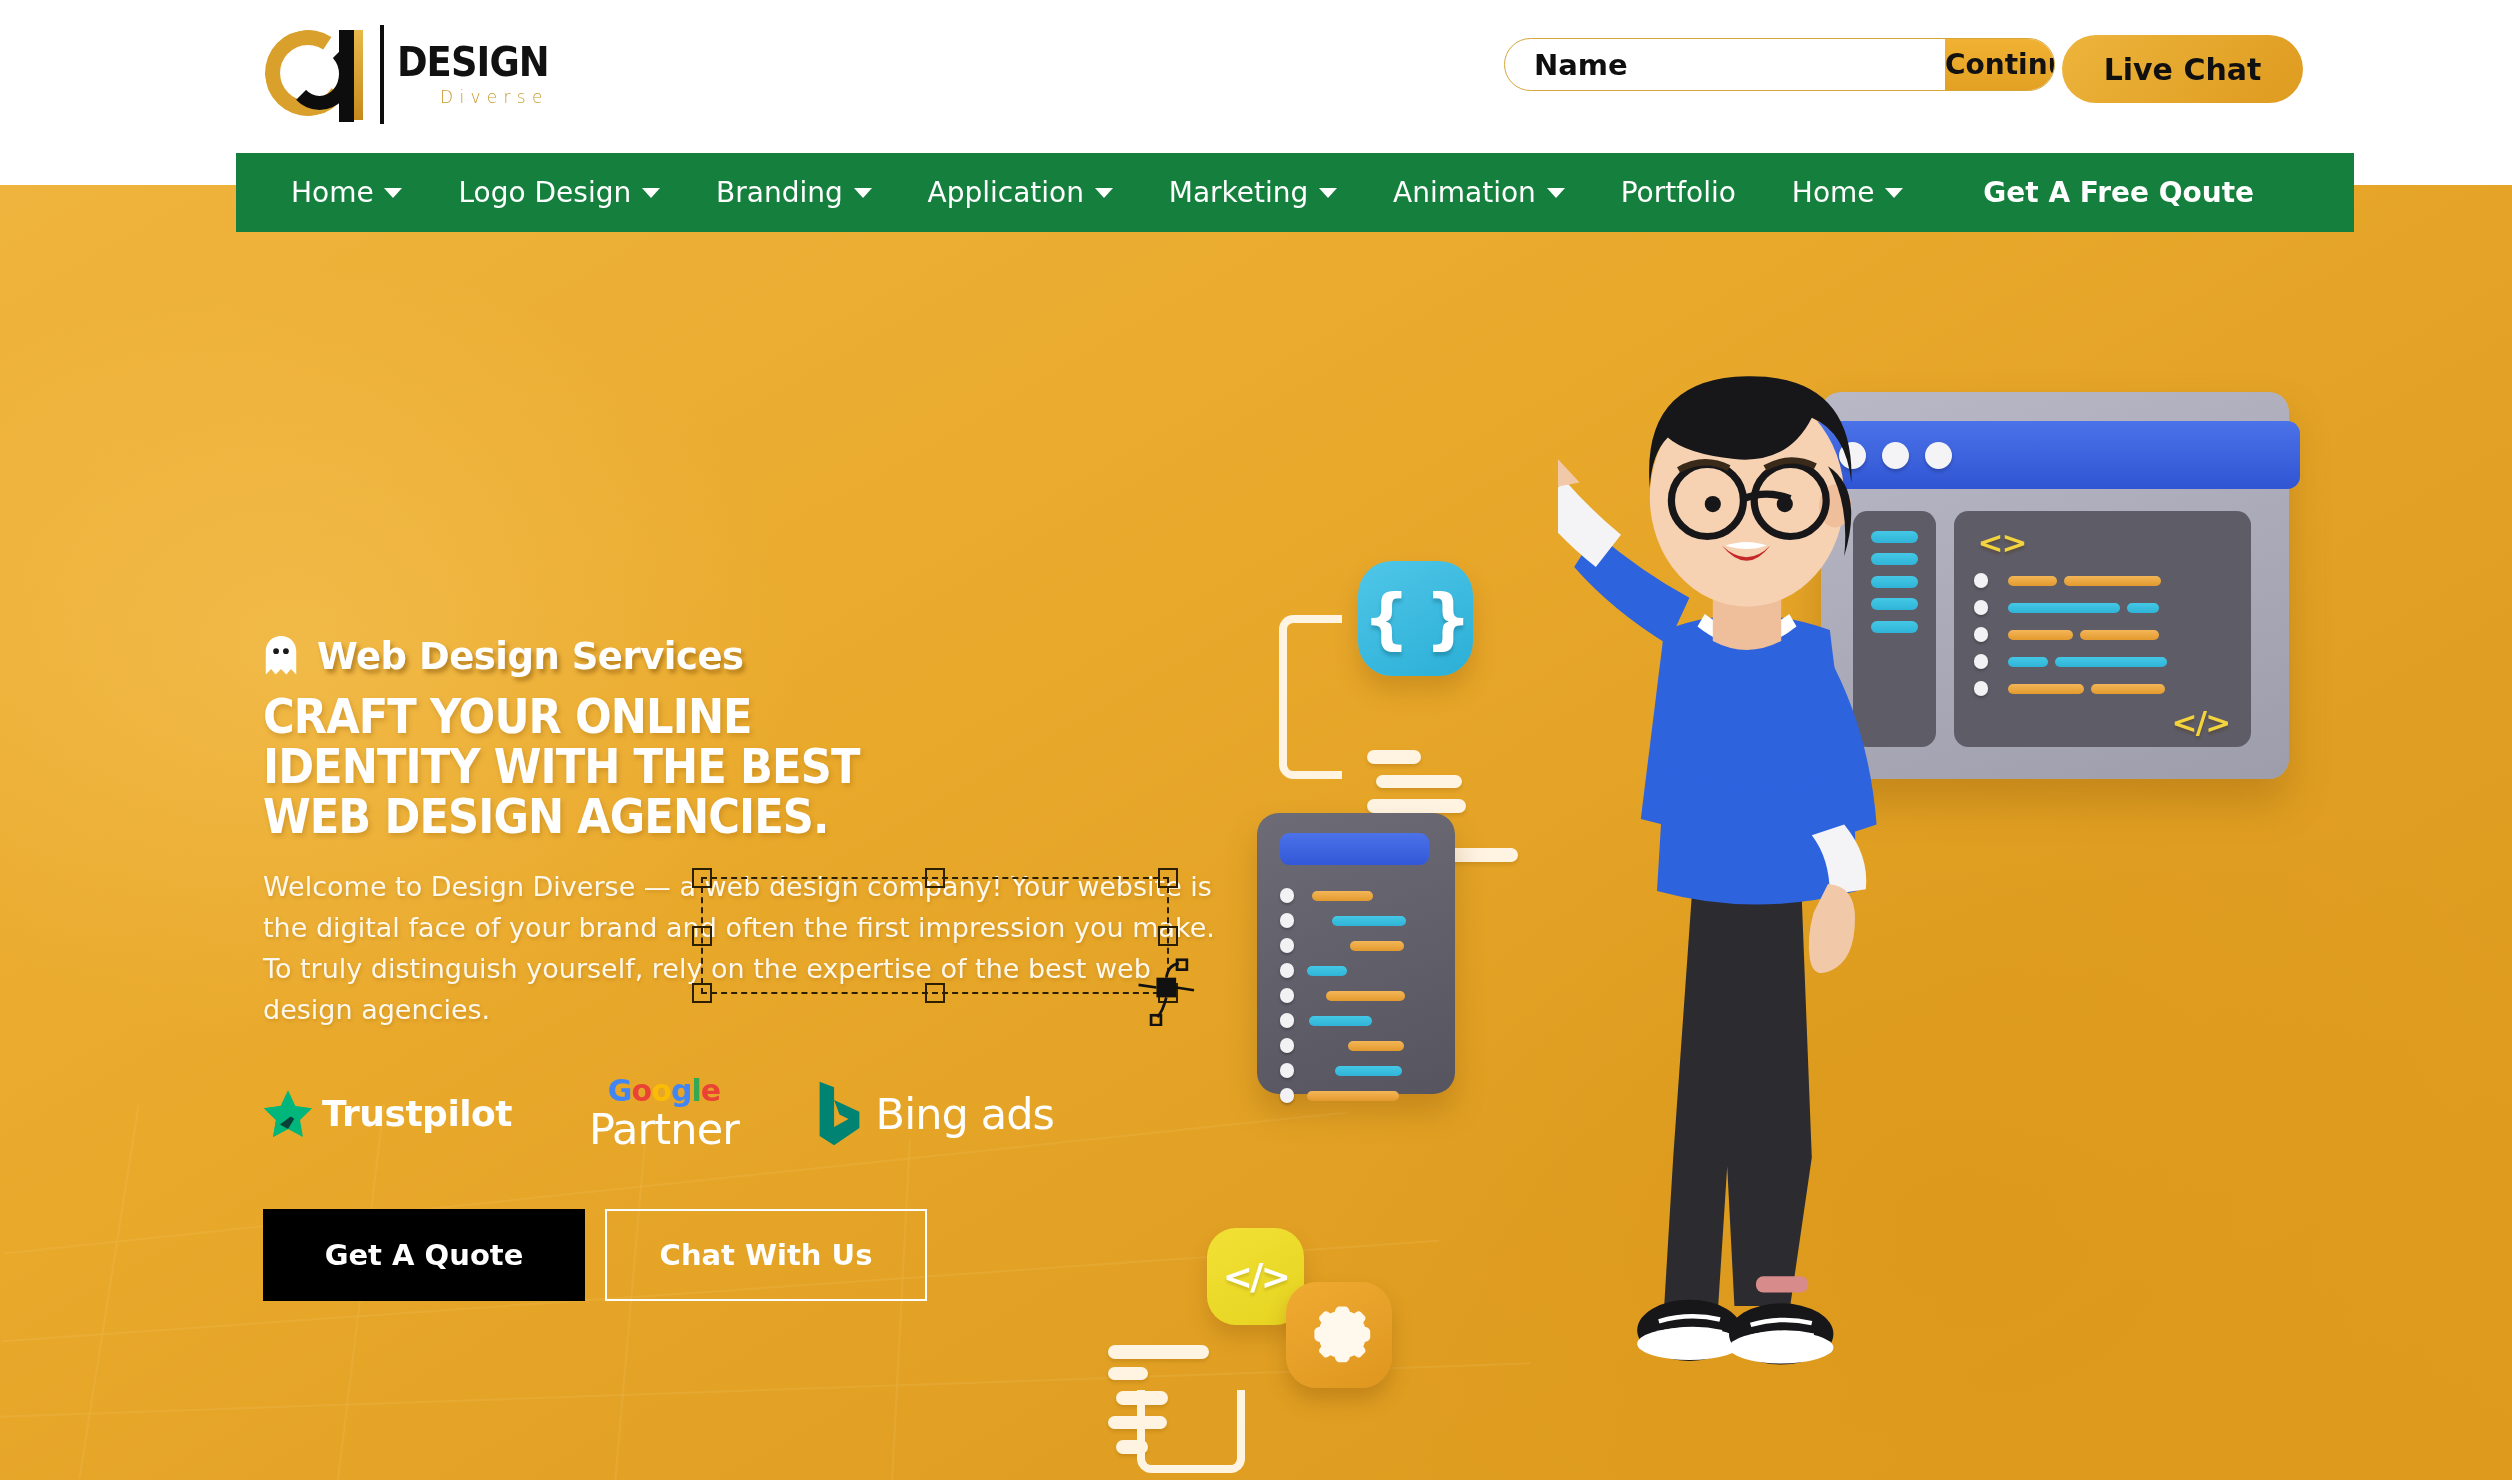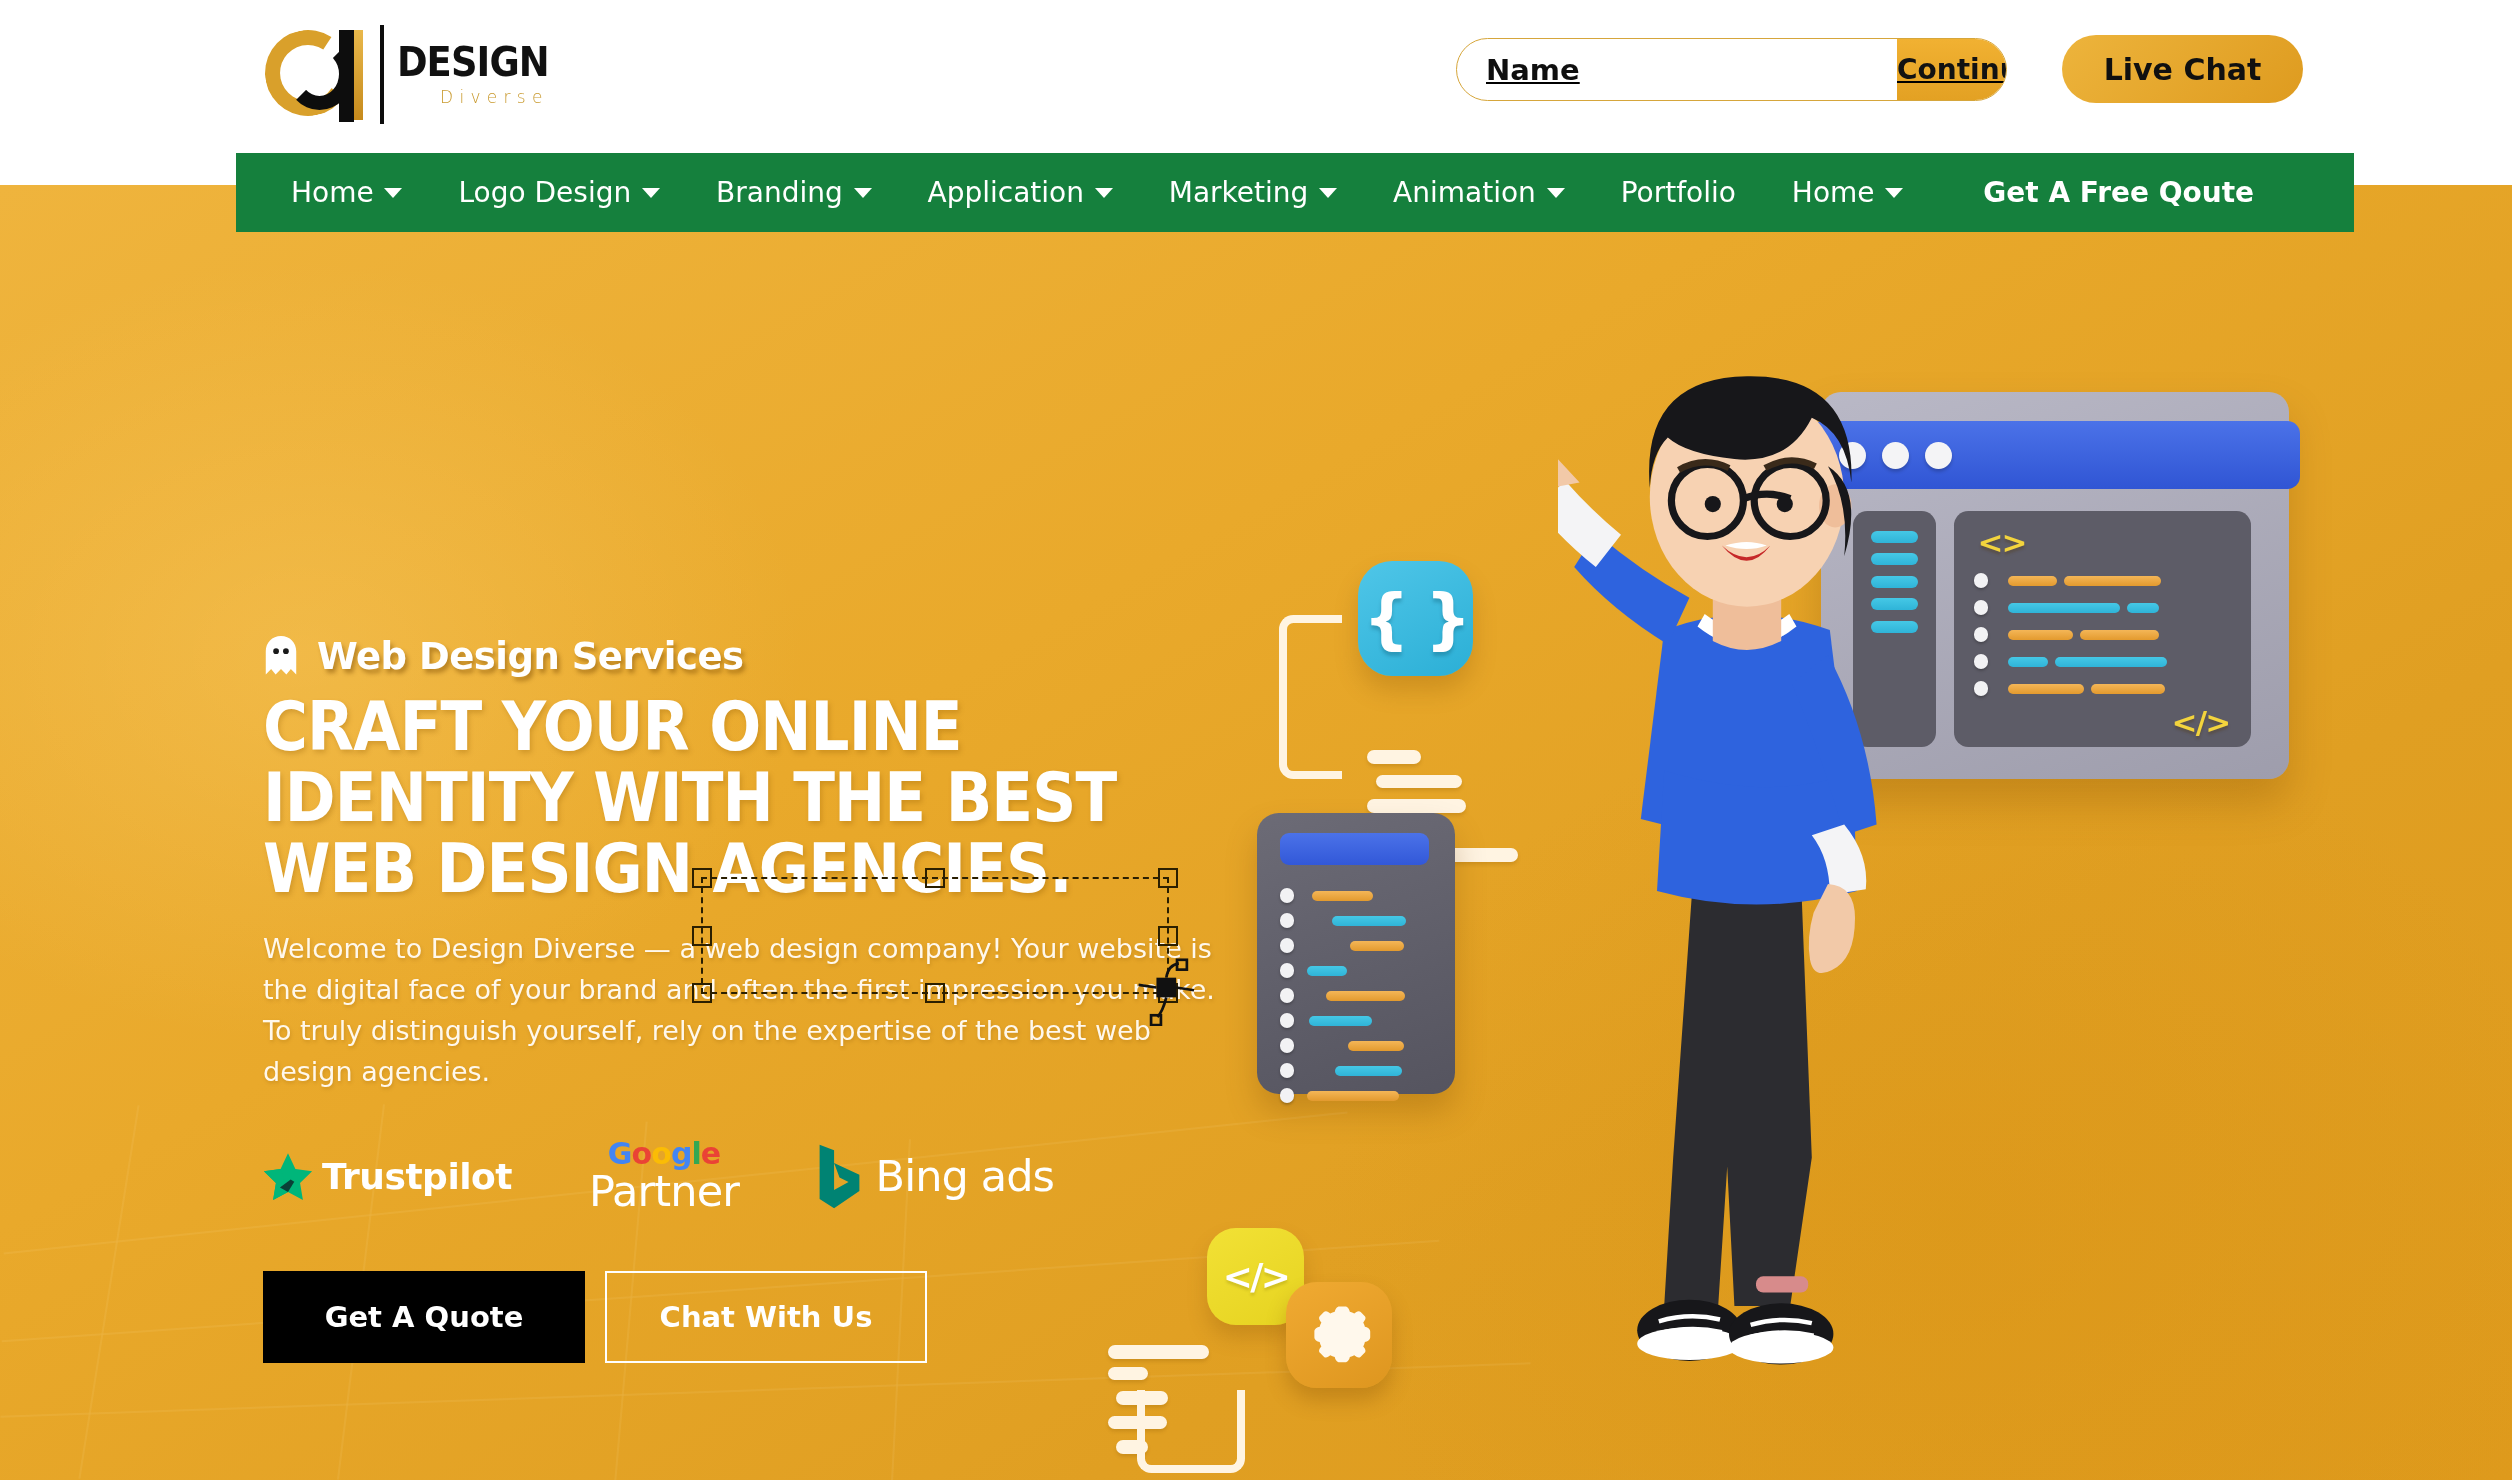--- a/index.html
+++ b/index.html
@@ -52,23 +52,23 @@
     line-height:1; font-stretch:condensed;
   }
   .logo-sub{
     font-family:"DejaVu Sans", sans-serif;
     font-size:17px; letter-spacing:6.3px; color:#C99A2E; text-align:right;
     margin-top:4.5px; font-weight:300;
   }
 
   
   .namebox{
-    position:absolute; left:1456px; top:38px; width:551px; height:63px;
+    position:absolute; left:1504px; top:38px; width:551px; height:53px;
     border:1.8px solid #D6A63B; border-radius:32px; overflow:hidden;
-    display:flex; background:#fff;text-decoration:underline;
+    display:flex; background:#fff;
   }
   .name-input{
     flex:1; border:none; outline:none; background:transparent;
     font-family:"DejaVu Sans", sans-serif;
     font-size:29px; font-weight:600; color:#0f0f0f; padding-left:29px;
   }
   .name-input::placeholder{ color:#0f0f0f; opacity:1; }
   .continue-btn{
     width:187px; border:none; cursor:pointer;
     background:linear-gradient(180deg,#F1B132,#E3A123);
@@ -121,21 +121,21 @@
   }
   .ghost-icon{ width:36px; height:43px; flex:none; }
   .eyebrow-text{
     font-family:"DejaVu Sans", sans-serif;
     font-size:37px; font-weight:bold; color:#ffffff;
     text-shadow:2.7px 3.6px 4.5px rgba(120,70,0,.45);
     letter-spacing:-0.5px;
   }
   .hero-h1{
     font-family:"DejaVu Sans", sans-serif;
-    font-size:68px; font-weight:bold; color:#ffffff;
+    font-size:48px; font-weight:bold; color:#ffffff;
     line-height:1.04; letter-spacing:-0.9px; text-transform:uppercase;
     font-stretch:condensed; text-shadow:1.8px 2.7px 5.4px rgba(140,85,0,.28);
   }
   .hero-p{
     margin-top:23.4px; width:954px;
     font-family:"DejaVu Sans", sans-serif;
     font-size:27px; line-height:1.52; color:#FFF8EC;
     text-shadow:0.9px 1.8px 3.6px rgba(130,80,0,.25);
   }
 

